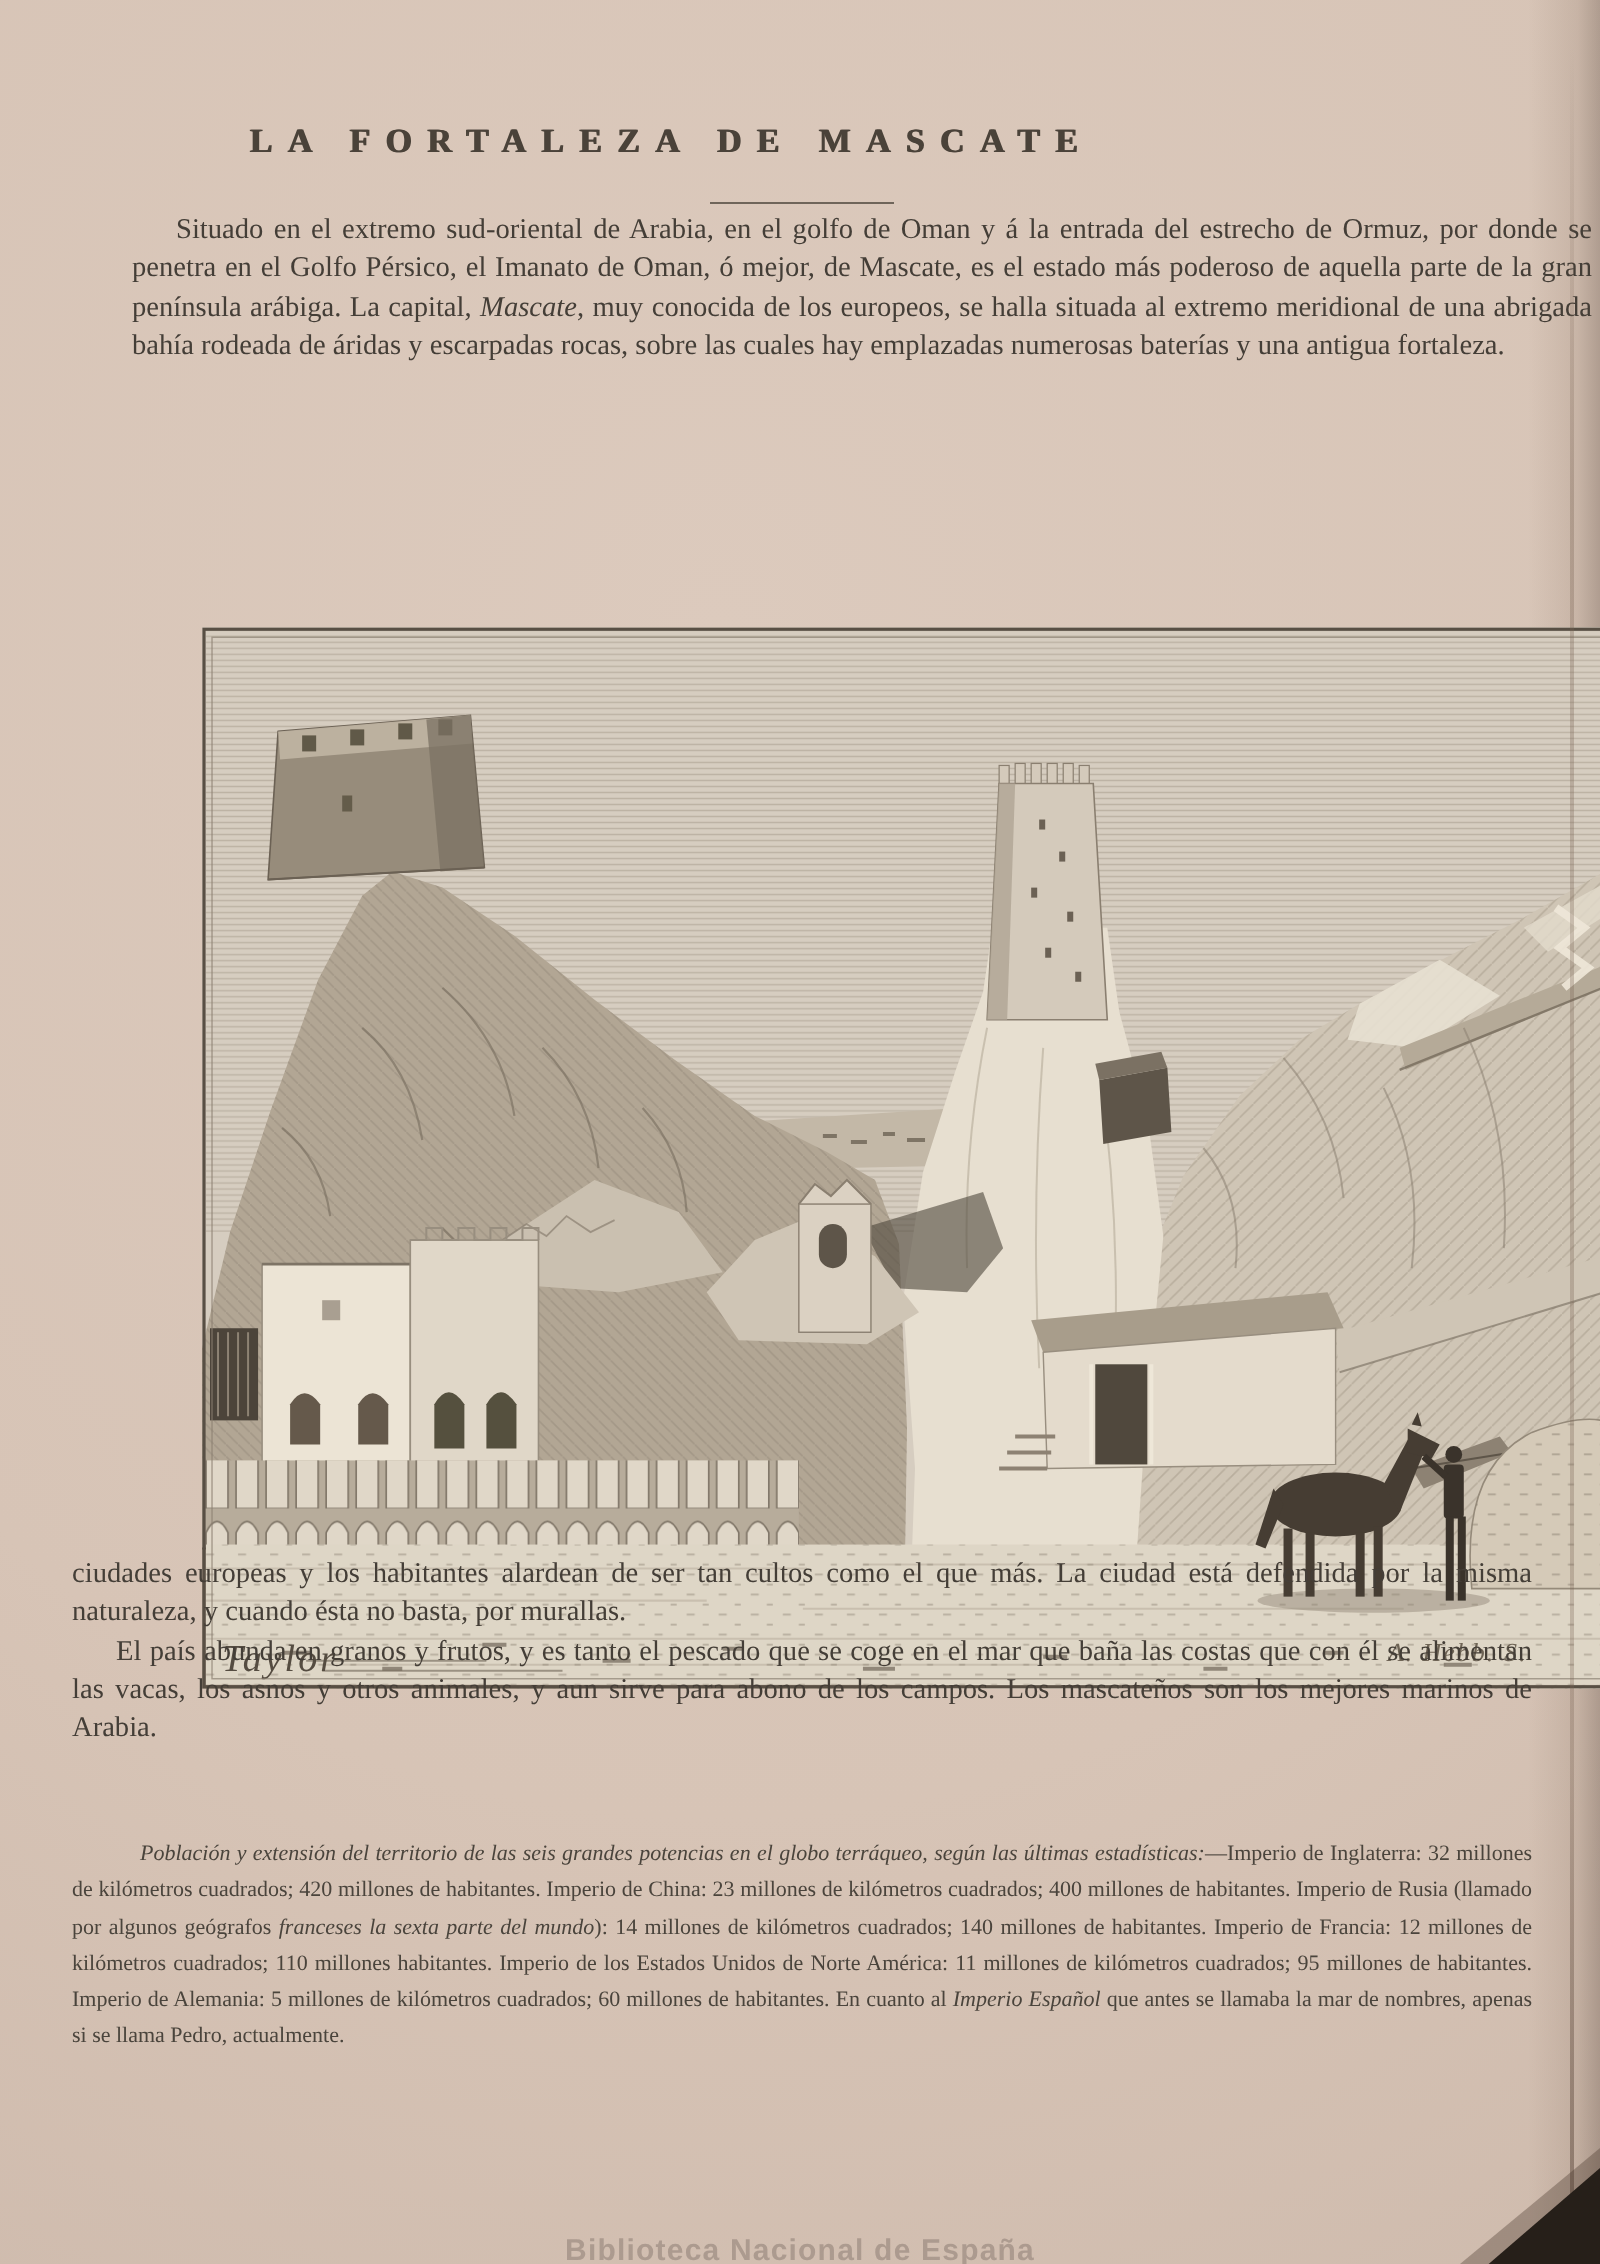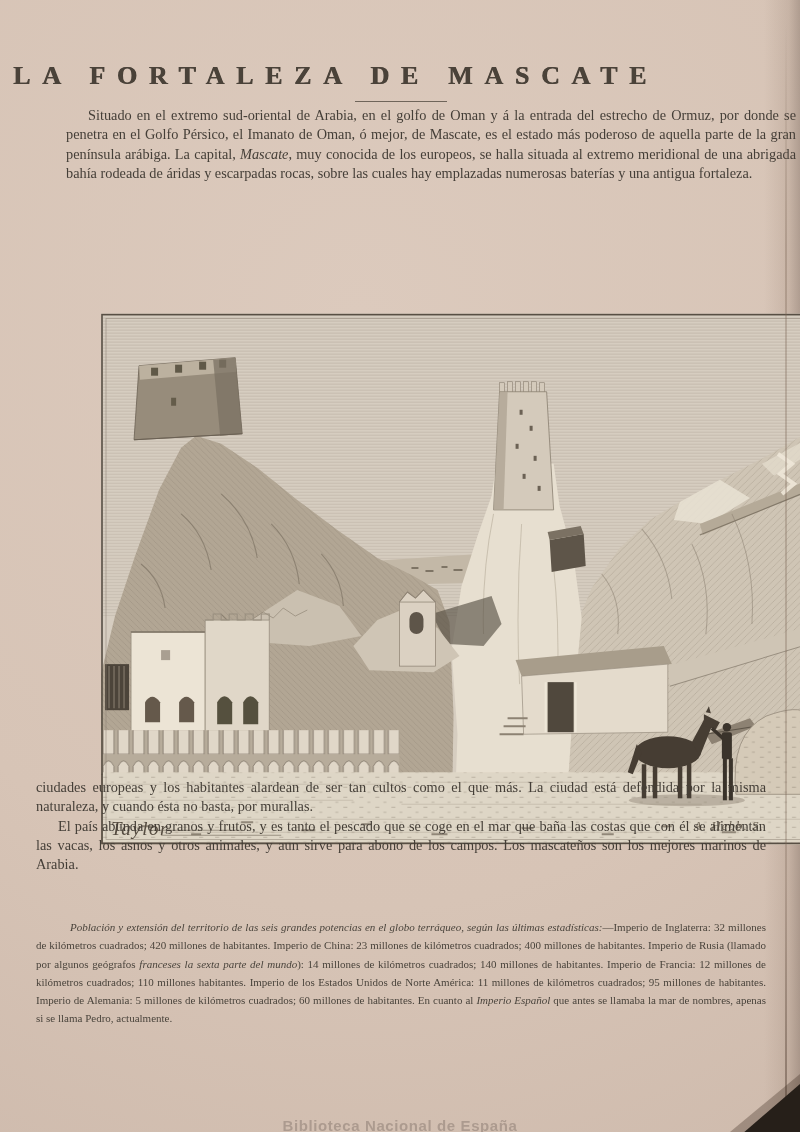--- a/index.html
+++ b/index.html
@@ -5,21 +5,21 @@
   html,body{margin:0;padding:0;}
   body{
     width:800px;height:1132px;position:relative;overflow:hidden;
     font-family:"Liberation Serif",serif;
     background:
       linear-gradient(to right, rgba(0,0,0,0) 95.5%, rgba(115,92,76,.16) 98.6%, rgba(70,52,42,.28) 100%),
       radial-gradient(125% 95% at 45% 28%, #dccabd 0%, #d7c4b6 55%, #ccb8aa 100%);
   }
   .title{
     position:absolute;top:61px;left:0;width:671px;text-align:center;
-    font-size:26px;font-weight:bold;color:#4a4239;letter-spacing:.45em;
+    font-size:17px;font-weight:bold;color:#4a4239;letter-spacing:.45em;
     text-shadow:.6px 0 0 #4a4239;
   }
   .title-rule{
     position:absolute;top:101px;left:355px;width:92px;height:1px;
     background:#6f655a;
   }
   .textcol{position:absolute;left:36px;width:730px;color:#443e37;}
   #text-before{top:106px;margin-left:30px;}
   #text-after{top:778px;}
   #small-print{top:918px;}

